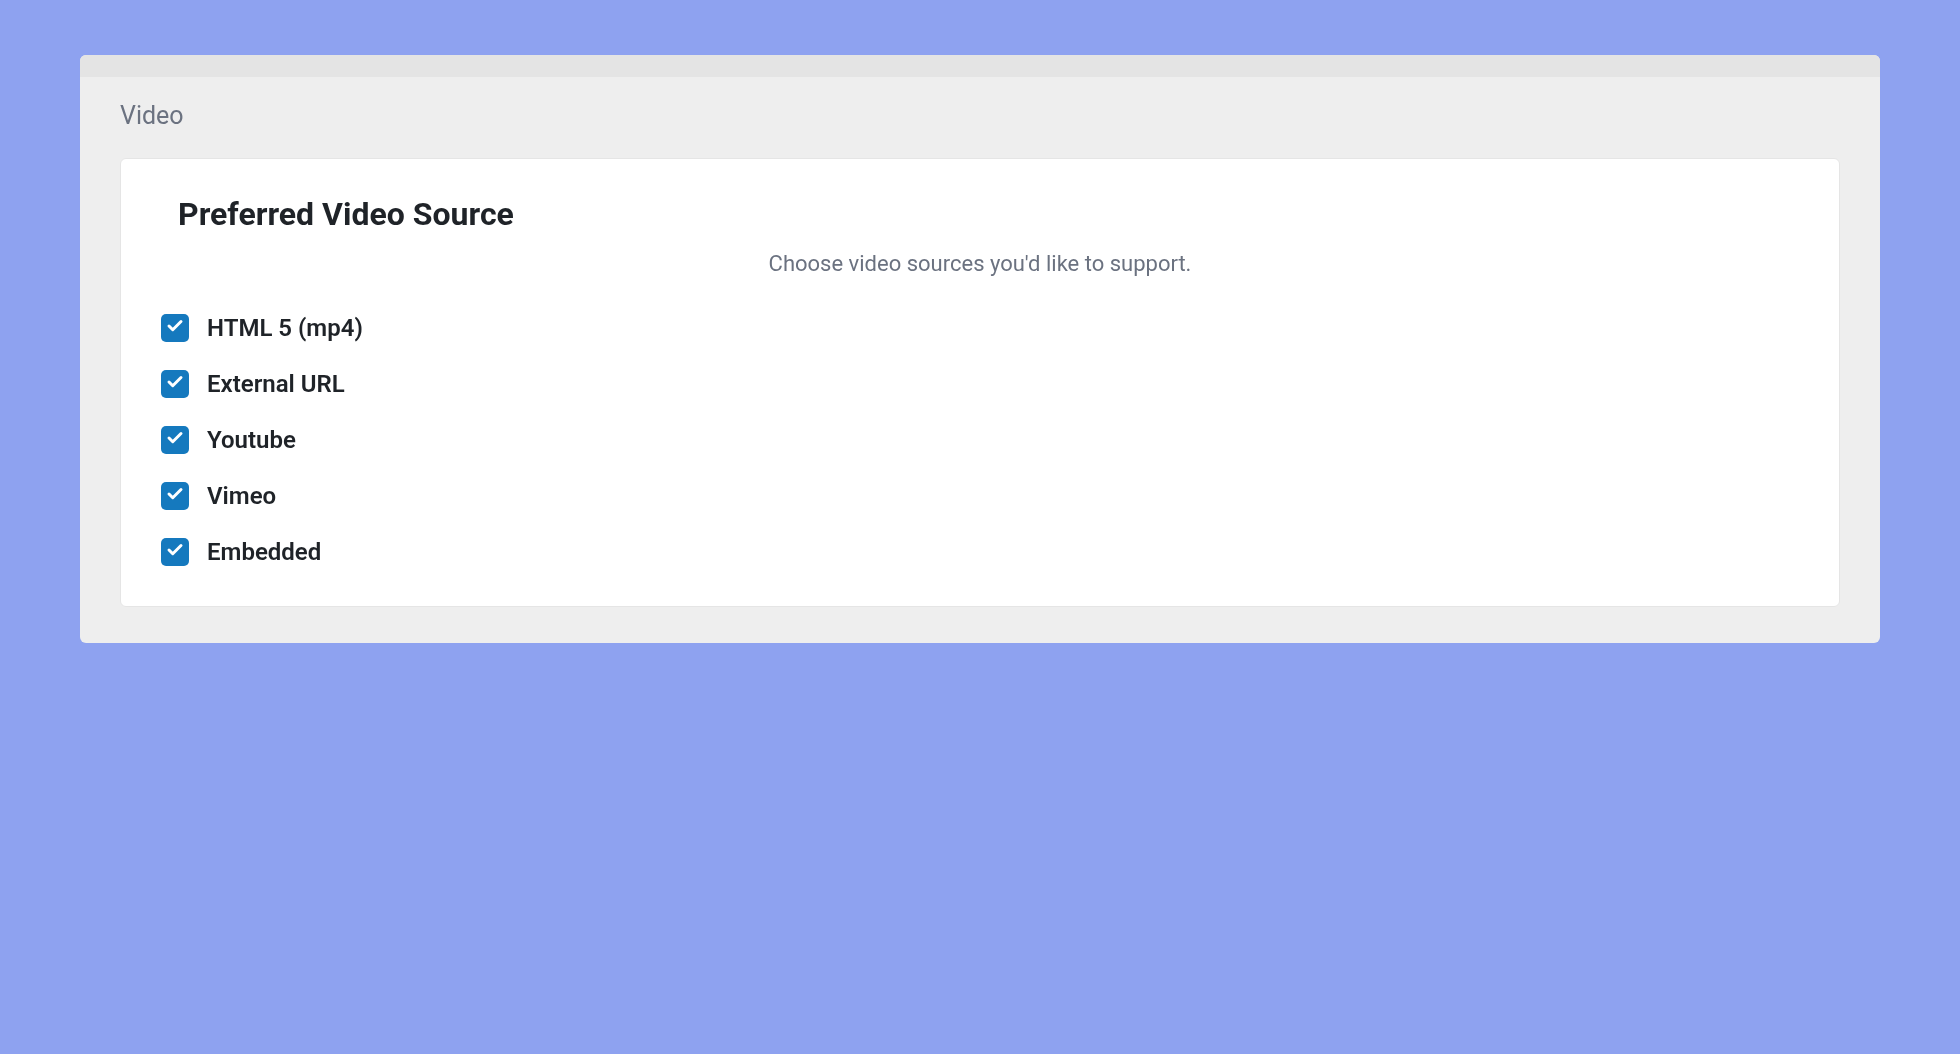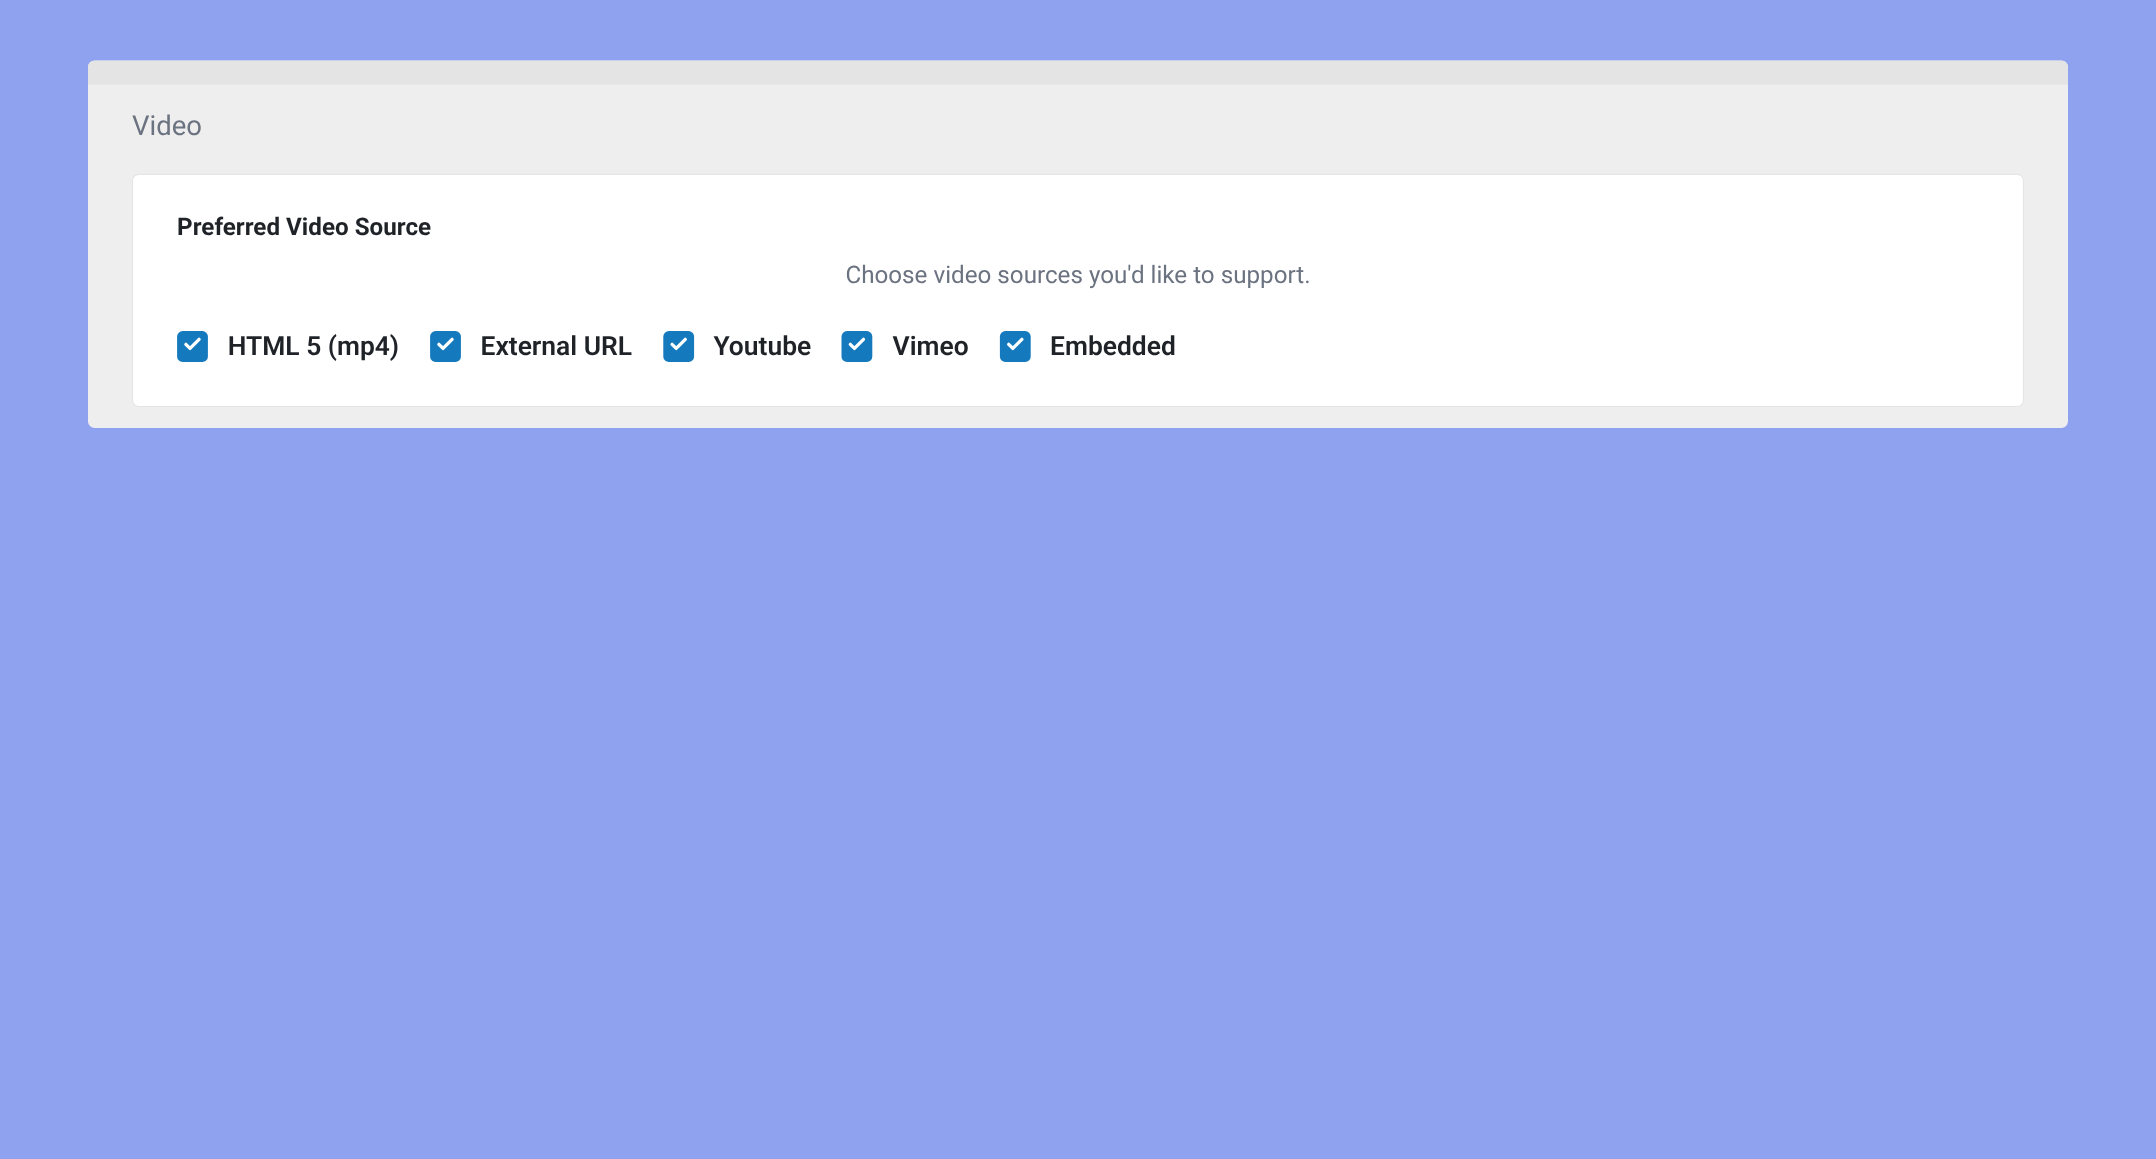--- a/index.html
+++ b/index.html
@@ -20,54 +20,56 @@
       border-radius: 6px;
       overflow: hidden;
     }
     
     .panel-header-bar {
       background-color: #e4e4e4;
       height: 22px;
     }
     
     .panel-content {
-      padding: 24px 40px 19px 40px;
+      padding: 24px 40px 36px 40px;
     }
     
     .section-title {
       font-size: 25px;
       font-weight: 400;
       color: #6b7280;
       margin-bottom: 28px;
     }
     
     .card {
       background-color: #ffffff;
       border: 1px solid #e5e5e5;
       border-radius: 6px;
       padding: 36px 40px 40px 40px;
     }
     
     .card-title {
-      font-size: 22px;
+      font-size: 32px;
       font-weight: 700;
       color: #1f2328;
       margin-bottom: 18px;
+      margin-left: 17px;
     }
     
     .card-description {
       font-size: 22px;
       font-weight: 400;
       color: #6b7280;
       margin-bottom: 38px;
       text-align: center;
     }
     
     .checkbox-list {
       display: flex;
+      flex-direction: column;
       gap: 28px;
       margin-top: 18px;
     }
     
     .checkbox-row {
       display: flex;
       align-items: center;
       gap: 18px;
     }
     

